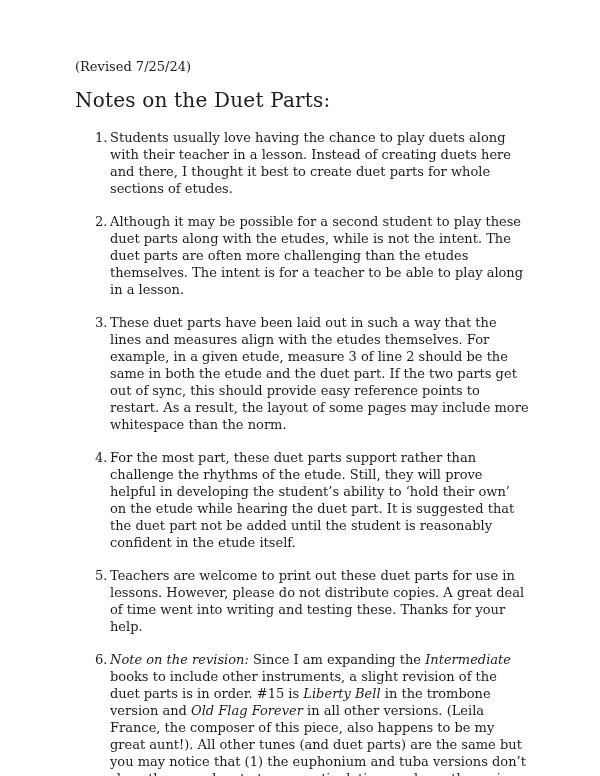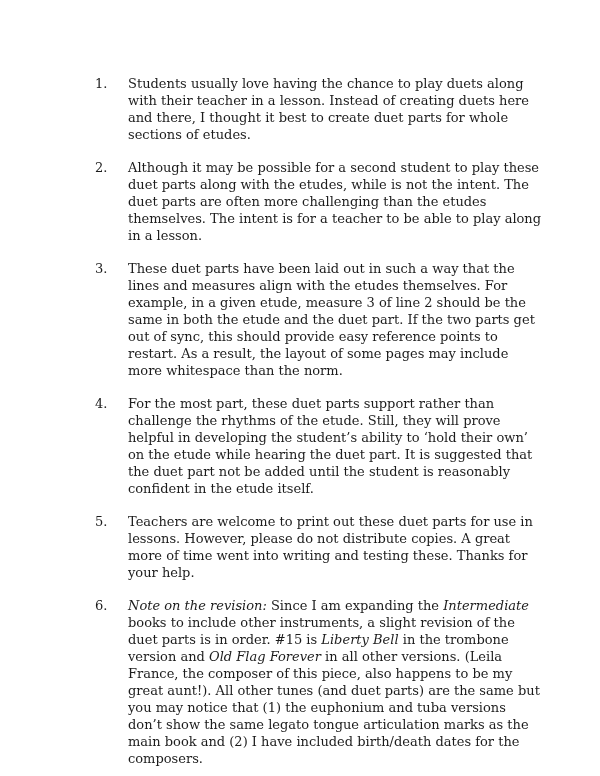--- a/index.html
+++ b/index.html
@@ -40,50 +40,51 @@
     font-size: 13px;
     line-height: 17px;
   }
   .list-item-number {
     flex: 0 0 15px;
     text-align: left;
   }
   .list-item-text {
     flex: 1;
     max-width: 420px;
-    margin-left: 18px;
   }
   .list-item-text em {
   }
 </style>
 </head>
 <body>
 
 <div class="page">
+  <p class="revision-note">(Revised 7/25/24)</p>
 
+  <h1 class="doc-title">Notes on the Duet Parts:</h1>
 
   <div class="notes-list">
       <div class="list-item">
         <span class="list-item-number">1.</span>
         <span class="list-item-text"><span>Students usually love having the chance to play duets along with their teacher in a lesson. Instead of creating duets here and there, I thought it best to create duet parts for whole sections of etudes.</span></span>
       </div>
       <div class="list-item">
         <span class="list-item-number">2.</span>
         <span class="list-item-text"><span>Although it may be possible for a second student to play these duet parts along with the etudes, while is not the intent. The duet parts are often more challenging than the etudes themselves. The intent is for a teacher to be able to play along in a lesson.</span></span>
       </div>
       <div class="list-item">
         <span class="list-item-number">3.</span>
         <span class="list-item-text"><span>These duet parts have been laid out in such a way that the lines and measures align with the etudes themselves. For example, in a given etude, measure 3 of line 2 should be the same in both the etude and the duet part. If the two parts get out of sync, this should provide easy reference points to restart. As a result, the layout of some pages may include more whitespace than the norm.</span></span>
       </div>
       <div class="list-item">
         <span class="list-item-number">4.</span>
         <span class="list-item-text"><span>For the most part, these duet parts support rather than challenge the rhythms of the etude. Still, they will prove helpful in developing the student’s ability to ‘hold their own’ on the etude while hearing the duet part. It is suggested that the duet part not be added until the student is reasonably confident in the etude itself.</span></span>
       </div>
       <div class="list-item">
         <span class="list-item-number">5.</span>
-        <span class="list-item-text"><span>Teachers are welcome to print out these duet parts for use in lessons. However, please do not distribute copies. A great more of time went into writing and testing these. Thanks for your help.</span></span>
+        <span class="list-item-text"><span>Teachers are welcome to print out these duet parts for use in lessons. However, please do not distribute copies. A great deal of time went into writing and testing these. Thanks for your help.</span></span>
       </div>
       <div class="list-item">
         <span class="list-item-number">6.</span>
         <span class="list-item-text"><em>Note on the revision:</em><span> Since I am expanding the </span><em>Intermediate</em><span> books to include other instruments, a slight revision of the duet parts is in order. #15 is </span><em>Liberty Bell</em><span> in the trombone version and </span><em>Old Flag Forever</em><span> in all other versions. (Leila France, the composer of this piece, also happens to be my great aunt!). All other tunes (and duet parts) are the same but you may notice that (1) the euphonium and tuba versions don’t show the same legato tongue articulation marks as the main book and (2) I have included birth/death dates for the composers.</span></span>
       </div>
     </div>
 </div>
 
 </body></html>

